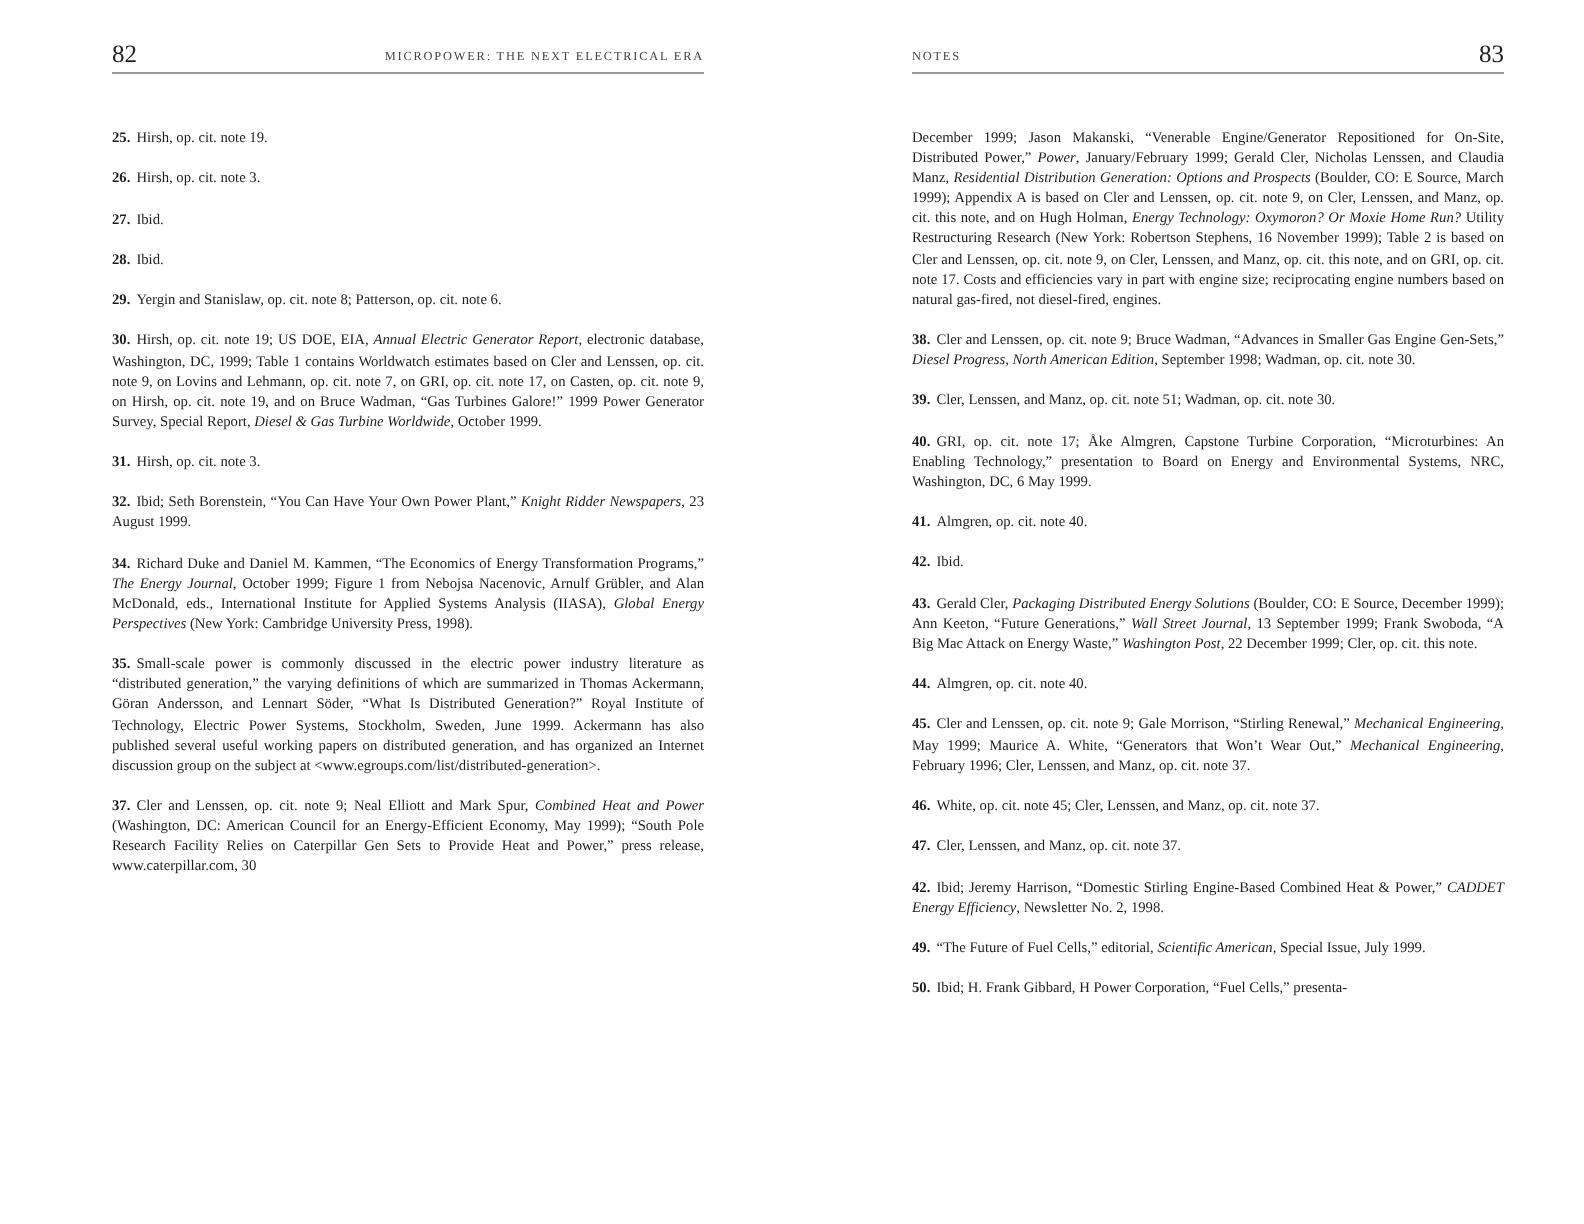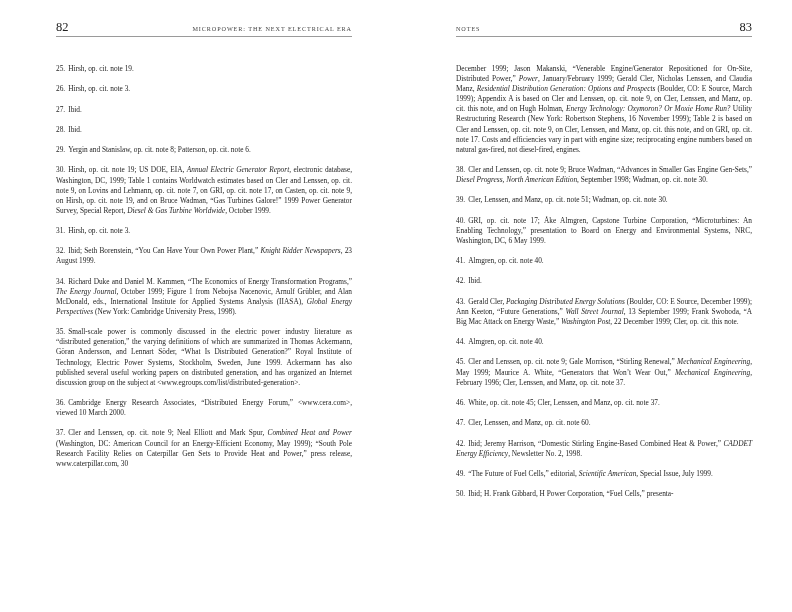--- a/index.html
+++ b/index.html
@@ -14,21 +14,21 @@
   .left .pnum { left: 0; }
   .right .pnum { right: 0; padding-left: 32px; }
   .running { position: absolute; top: 3px; font-size: 6.2px; letter-spacing: 0.9px;
              color: #444; text-transform: uppercase; }
   .left .running { right: 0; }
   .right .running { left: 0; }
   .notes { position: absolute; top: 64px; left: 0; width: 296px; font-size: 7.35px;
            line-height: 10.1px; text-align: justify; }
   .right .notes { top: 64px; }
   .note { margin: 0 0 10.2px 0; }
-  .num { font-weight: normal; margin-right: 3px; }
+  .num { font-weight: bold; margin-right: 3px; }
   i { font-style: italic; }
 </style>
 </head>
 <body>
 
 <div class="page left">
   <div class="header">
     <span class="pnum">82</span>
     <span class="running">Micropower: The Next Electrical Era</span>
   </div>
@@ -36,39 +36,38 @@
       <p class="note"><span class="num">25.</span><span>Hirsh, op. cit. note 19.</span></p>
       <p class="note"><span class="num">26.</span><span>Hirsh, op. cit. note 3.</span></p>
       <p class="note"><span class="num">27.</span><span>Ibid.</span></p>
       <p class="note"><span class="num">28.</span><span>Ibid.</span></p>
       <p class="note"><span class="num">29.</span><span>Yergin and Stanislaw, op. cit. note 8; Patterson, op. cit. note 6.</span></p>
       <p class="note"><span class="num">30.</span><span>Hirsh, op. cit. note 19; US DOE, EIA, </span><i>Annual Electric Generator Report</i><span>, electronic database, Washington, DC, 1999; Table 1 contains Worldwatch estimates based on Cler and Lenssen, op. cit. note 9, on Lovins and Lehmann, op. cit. note 7, on GRI, op. cit. note 17, on Casten, op. cit. note 9, on Hirsh, op. cit. note 19, and on Bruce Wadman, “Gas Turbines Galore!” 1999 Power Generator Survey, Special Report, </span><i>Diesel &amp; Gas Turbine Worldwide</i><span>, October 1999.</span></p>
       <p class="note"><span class="num">31.</span><span>Hirsh, op. cit. note 3.</span></p>
       <p class="note"><span class="num">32.</span><span>Ibid; Seth Borenstein, “You Can Have Your Own Power Plant,” </span><i>Knight Ridder Newspapers</i><span>, 23 August 1999.</span></p>
       <p class="note"><span class="num">34.</span><span>Richard Duke and Daniel M. Kammen, “The Economics of Energy Transformation Programs,” </span><i>The Energy Journal</i><span>, October 1999; Figure 1 from Nebojsa Nacenovic, Arnulf Grübler, and Alan McDonald, eds., International Institute for Applied Systems Analysis (IIASA), </span><i>Global Energy Perspectives</i><span> (New York: Cambridge University Press, 1998).</span></p>
       <p class="note"><span class="num">35.</span><span>Small-scale power is commonly discussed in the electric power industry literature as “distributed generation,” the varying definitions of which are summarized in Thomas Ackermann, Göran Andersson, and Lennart Söder, “What Is Distributed Generation?” Royal Institute of Technology, Electric Power Systems, Stockholm, Sweden, June 1999. Ackermann has also published several useful working papers on distributed generation, and has organized an Internet discussion group on the subject at &lt;www.egroups.com/list/distributed-generation&gt;.</span></p>
-      <p class="note"><span class="num">36.</span><span>Cambridge Energy Research Associates, “Distributed Energy Forum,” &lt;www.cera.com&gt;, viewed 10 March 2000.</span></p>
       <p class="note"><span class="num">37.</span><span>Cler and Lenssen, op. cit. note 9; Neal Elliott and Mark Spur, </span><i>Combined Heat and Power</i><span> (Washington, DC: American Council for an Energy-Efficient Economy, May 1999); “South Pole Research Facility Relies on Caterpillar Gen Sets to Provide Heat and Power,” press release, www.caterpillar.com, 30</span></p>
     </div>
 </div>
 
 <div class="page right">
   <div class="header">
     <span class="running">Notes</span>
     <span class="pnum">83</span>
   </div>
   <div class="notes">
       <p class="note"><span>December 1999; Jason Makanski, “Venerable Engine/Generator Repositioned for On-Site, Distributed Power,” </span><i>Power</i><span>, January/February 1999; Gerald Cler, Nicholas Lenssen, and Claudia Manz, </span><i>Residential Distribution Generation: Options and Prospects</i><span> (Boulder, CO: E Source, March 1999); Appendix A is based on Cler and Lenssen, op. cit. note 9, on Cler, Lenssen, and Manz, op. cit. this note, and on Hugh Holman, </span><i>Energy Technology: Oxymoron? Or Moxie Home Run?</i><span> Utility Restructuring Research (New York: Robertson Stephens, 16 November 1999); Table 2 is based on Cler and Lenssen, op. cit. note 9, on Cler, Lenssen, and Manz, op. cit. this note, and on GRI, op. cit. note 17. Costs and efficiencies vary in part with engine size; reciprocating engine numbers based on natural gas-fired, not diesel-fired, engines.</span></p>
       <p class="note"><span class="num">38.</span><span>Cler and Lenssen, op. cit. note 9; Bruce Wadman, “Advances in Smaller Gas Engine Gen-Sets,” </span><i>Diesel Progress, North American Edition</i><span>, September 1998; Wadman, op. cit. note 30.</span></p>
       <p class="note"><span class="num">39.</span><span>Cler, Lenssen, and Manz, op. cit. note 51; Wadman, op. cit. note 30.</span></p>
       <p class="note"><span class="num">40.</span><span>GRI, op. cit. note 17; Åke Almgren, Capstone Turbine Corporation, “Microturbines: An Enabling Technology,” presentation to Board on Energy and Environmental Systems, NRC, Washington, DC, 6 May 1999.</span></p>
       <p class="note"><span class="num">41.</span><span>Almgren, op. cit. note 40.</span></p>
       <p class="note"><span class="num">42.</span><span>Ibid.</span></p>
       <p class="note"><span class="num">43.</span><span>Gerald Cler, </span><i>Packaging Distributed Energy Solutions</i><span> (Boulder, CO: E Source, December 1999); Ann Keeton, “Future Generations,” </span><i>Wall Street Journal</i><span>, 13 September 1999; Frank Swoboda, “A Big Mac Attack on Energy Waste,” </span><i>Washington Post</i><span>, 22 December 1999; Cler, op. cit. this note.</span></p>
       <p class="note"><span class="num">44.</span><span>Almgren, op. cit. note 40.</span></p>
       <p class="note"><span class="num">45.</span><span>Cler and Lenssen, op. cit. note 9; Gale Morrison, “Stirling Renewal,” </span><i>Mechanical Engineering</i><span>, May 1999; Maurice A. White, “Generators that Won’t Wear Out,” </span><i>Mechanical Engineering</i><span>, February 1996; Cler, Lenssen, and Manz, op. cit. note 37.</span></p>
       <p class="note"><span class="num">46.</span><span>White, op. cit. note 45; Cler, Lenssen, and Manz, op. cit. note 37.</span></p>
-      <p class="note"><span class="num">47.</span><span>Cler, Lenssen, and Manz, op. cit. note 60.</span></p>
+      <p class="note"><span class="num">47.</span><span>Cler, Lenssen, and Manz, op. cit. note 37.</span></p>
       <p class="note"><span class="num">42.</span><span>Ibid; Jeremy Harrison, “Domestic Stirling Engine-Based Combined Heat &amp; Power,” </span><i>CADDET Energy Efficiency</i><span>, Newsletter No. 2, 1998.</span></p>
       <p class="note"><span class="num">49.</span><span>“The Future of Fuel Cells,” editorial, </span><i>Scientific American</i><span>, Special Issue, July 1999.</span></p>
       <p class="note"><span class="num">50.</span><span>Ibid; H. Frank Gibbard, H Power Corporation, “Fuel Cells,” presenta-</span></p>
     </div>
 </div>
 
 </body></html>

